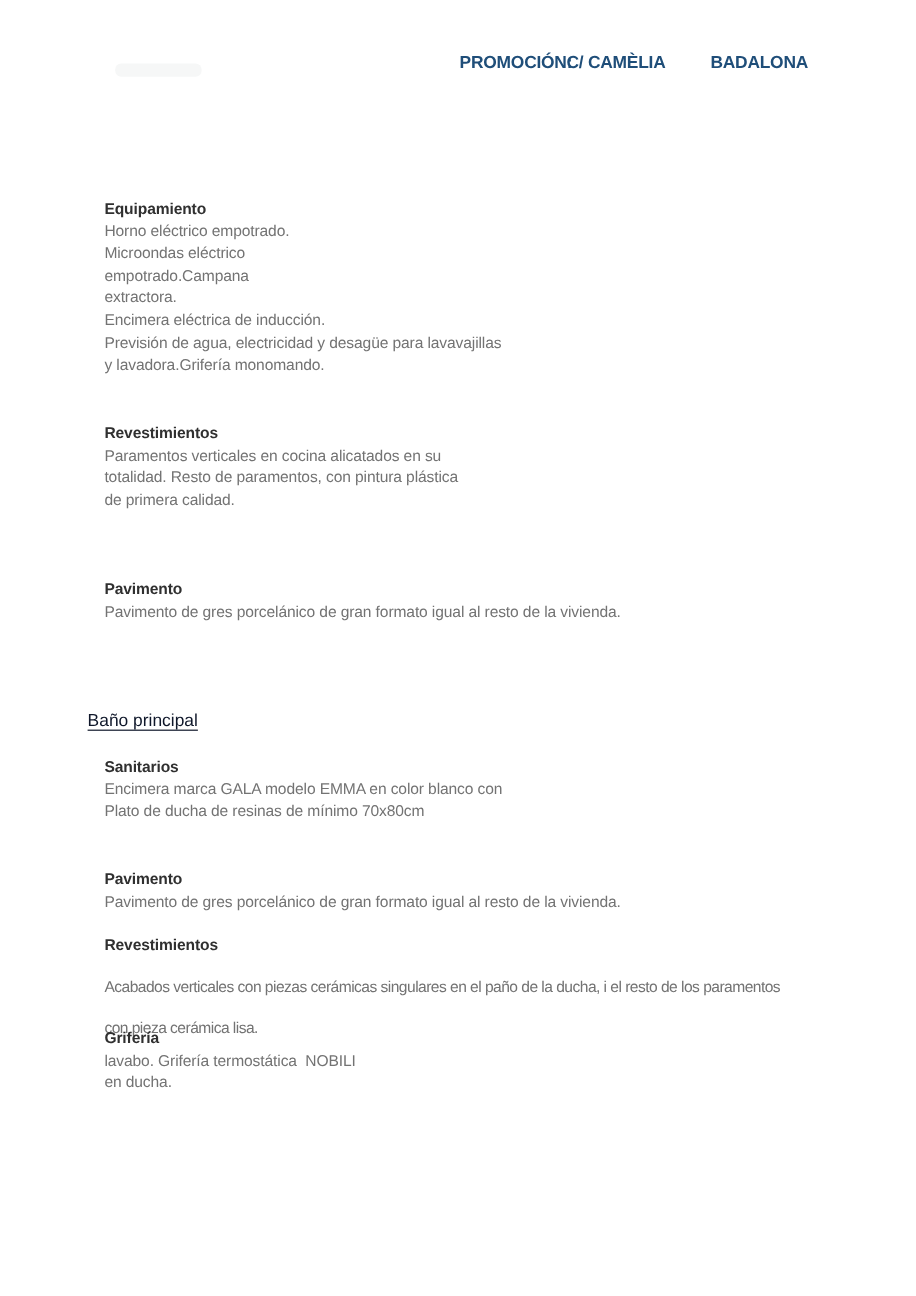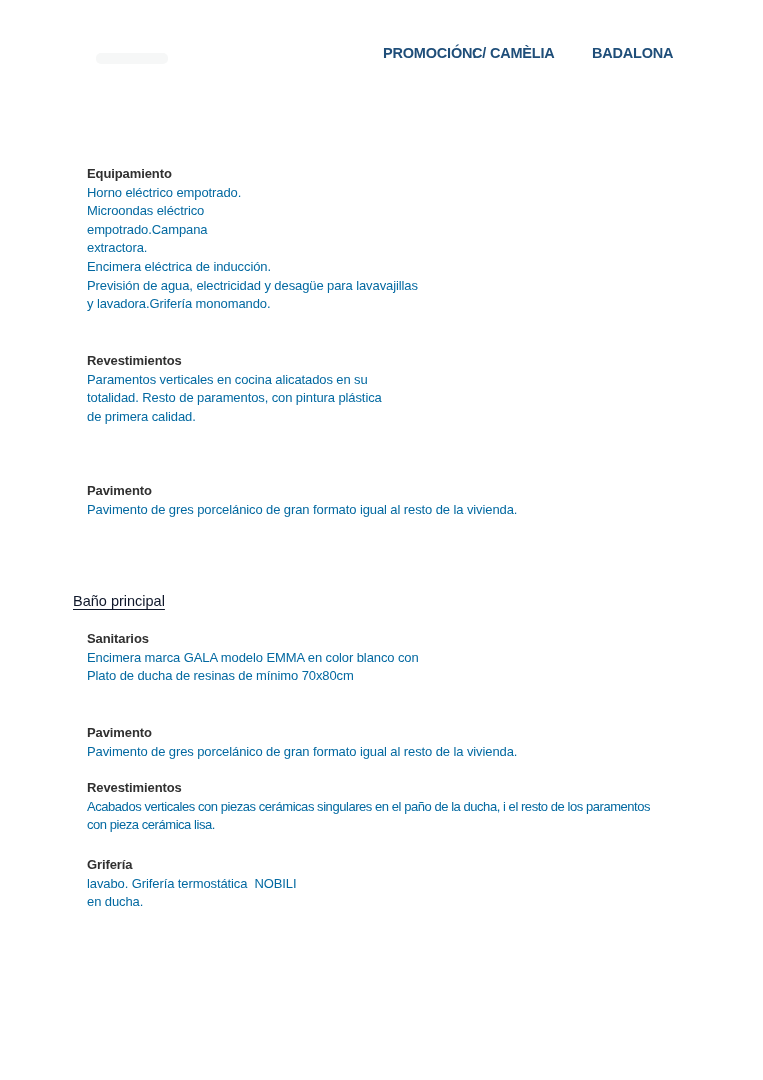--- a/index.html
+++ b/index.html
@@ -54,25 +54,26 @@
     font-size: 13px;
     line-height: 18.6px;
     letter-spacing: -0.1px;
   }
   .sec .heading {
     font-weight: bold;
     color: #303030;
     white-space: pre;
   }
   .sec .line {
-    color: #0369a1;
+    color: #737373;
     white-space: pre;
   }
   .sec.condensed .line {
     letter-spacing: -0.45px;
+    margin-top: 16px;
   }
   .subtitle-block {
     position: absolute;
     left: 73px;
     font-size: 14.5px;
     line-height: 18.6px;
   }
   .subtitle-block .subtitle {
     color: #0f172a;
     text-decoration: underline;

